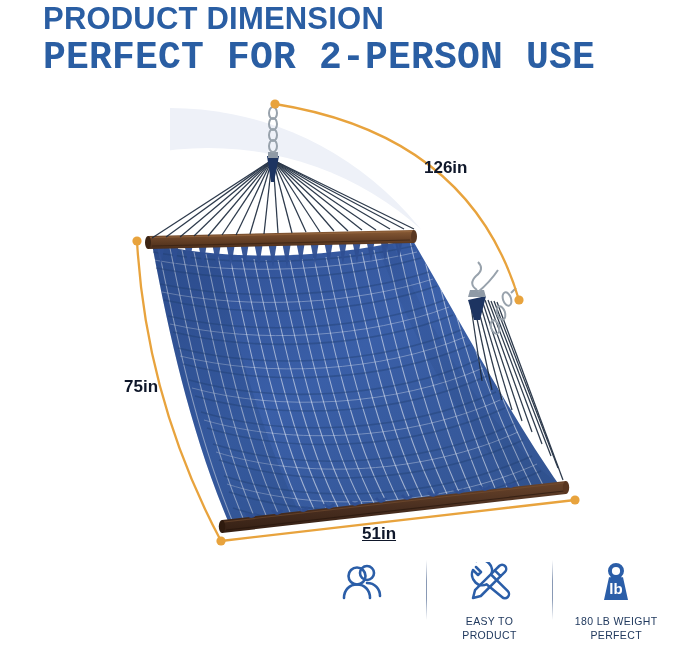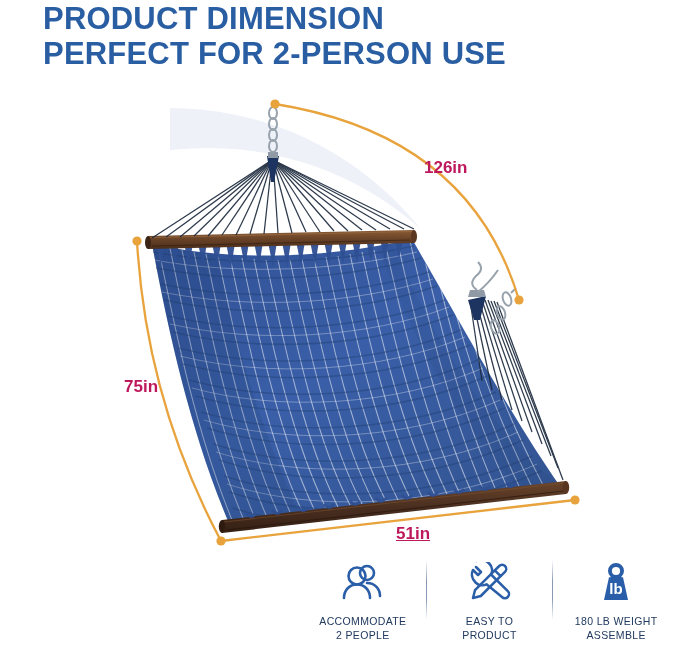--- a/index.html
+++ b/index.html
@@ -18,27 +18,27 @@
   .bg-arc-cut{position:absolute;left:-112px;top:148px;width:640px;height:640px;
     border-radius:50%;background:#ffffff;}
   .bg-arc-cut2{position:absolute;left:-390px;top:-60px;width:560px;height:900px;
     background:#ffffff;}
 
   
   .title{position:absolute;left:28px;top:2px;width:620px;
     color:#2a5ea3;font-weight:bold;font-size:31px;line-height:1.12;
     letter-spacing:.2px;margin-left:15px;}
   .title span{display:block;white-space:nowrap;}
-  .title .l2{font-size:31px;}
-
-  
-  .dim{position:absolute;color:#be185d;font-weight:bold;font-size:17px;}
+  .title .l2{font-size:38px;font-family:Liberation Mono, monospace;}
+
+  
+  .dim{position:absolute;color:#0f172a;font-weight:bold;font-size:17px;}
   .dim-126{left:424px;top:158px;}
   .dim-75{left:124px;top:377px;}
-  .dim-51{left:396px;top:524px;text-decoration:underline;}
+  .dim-51{left:362px;top:524px;text-decoration:underline;}
 
   
   svg.layer{position:absolute;left:0;top:0;width:679px;height:658px;overflow:visible;}
 
   
   .features{position:absolute;left:300px;top:558px;width:379px;height:100px;
     display:flex;align-items:flex-start;}
   .feat{flex:1;display:flex;flex-direction:column;align-items:center;}
   .feat-icon{height:48px;display:flex;align-items:center;justify-content:center;}
   .feat-label{margin-top:9px;text-align:center;color:#20395e;
@@ -293,24 +293,20 @@
 
     <div class="feat">
       <div class="feat-icon">
         <svg width="44" height="38" viewBox="0 0 44 38" fill="none" stroke="#2b5ea8" stroke-width="2.6" stroke-linecap="round" stroke-linejoin="round">
           <circle cx="26" cy="10" r="7"></circle>
           <path d="M26,20 c8,0 13,6 13,13"></path>
           <circle cx="16" cy="13" r="8.5"></circle>
           <path d="M3,35 c0,-8 5.5,-13.5 13,-13.5 c7.5,0 13,5.5 13,13.5"></path>
         </svg>
       </div>
-      <div class="feat-label">
-        <span>ACCOMMODATE</span>
-        <span>2 PEOPLE</span>
-      </div>
     </div>
 
     <div class="divider"></div>
 
     <div class="feat">
       <div class="feat-icon">
         <svg width="42" height="40" viewBox="0 0 42 40" fill="none" stroke="#2b5ea8" stroke-width="2.5" stroke-linecap="round" stroke-linejoin="round">
 
           <path d="M7,5 l5,5 l-3,3 l-5,-5 c-2,4 -1,9 2.5,12.5 c3,3 7.5,3.6 11,1.8 L33,35 c1.6,1.6 4.2,1.6 5.8,0 c1.6,-1.6 1.6,-4.2 0,-5.8 L22,12.5 c1.8,-3.5 1.2,-8 -1.8,-11 C16.7,-2 11.5,-3 7.5,-1"></path>
 
@@ -329,19 +325,19 @@
     <div class="feat">
       <div class="feat-icon">
         <svg width="40" height="42" viewBox="0 0 40 42">
           <path d="M20,2 a8,8 0 0 0 -8,8 a8,8 0 0 0 3,6.2 L13,16.2 L8,39 L32,39 L27,16.2 L25,16.2 a8,8 0 0 0 3,-6.2 a8,8 0 0 0 -8,-8 Z" fill="#2b5ea8"></path>
           <circle cx="20" cy="10" r="4.1" fill="#ffffff"></circle>
           <text x="20" y="33" text-anchor="middle" fill="#ffffff" font-family="Liberation Sans, sans-serif" font-size="15" font-weight="bold">lb</text>
         </svg>
       </div>
       <div class="feat-label">
         <span>180 LB WEIGHT</span>
-        <span>ASSEMBLE</span>
+        <span>PERFECT</span>
       </div>
     </div>
 
   </div>
 
 </div>
 
 </body></html>

